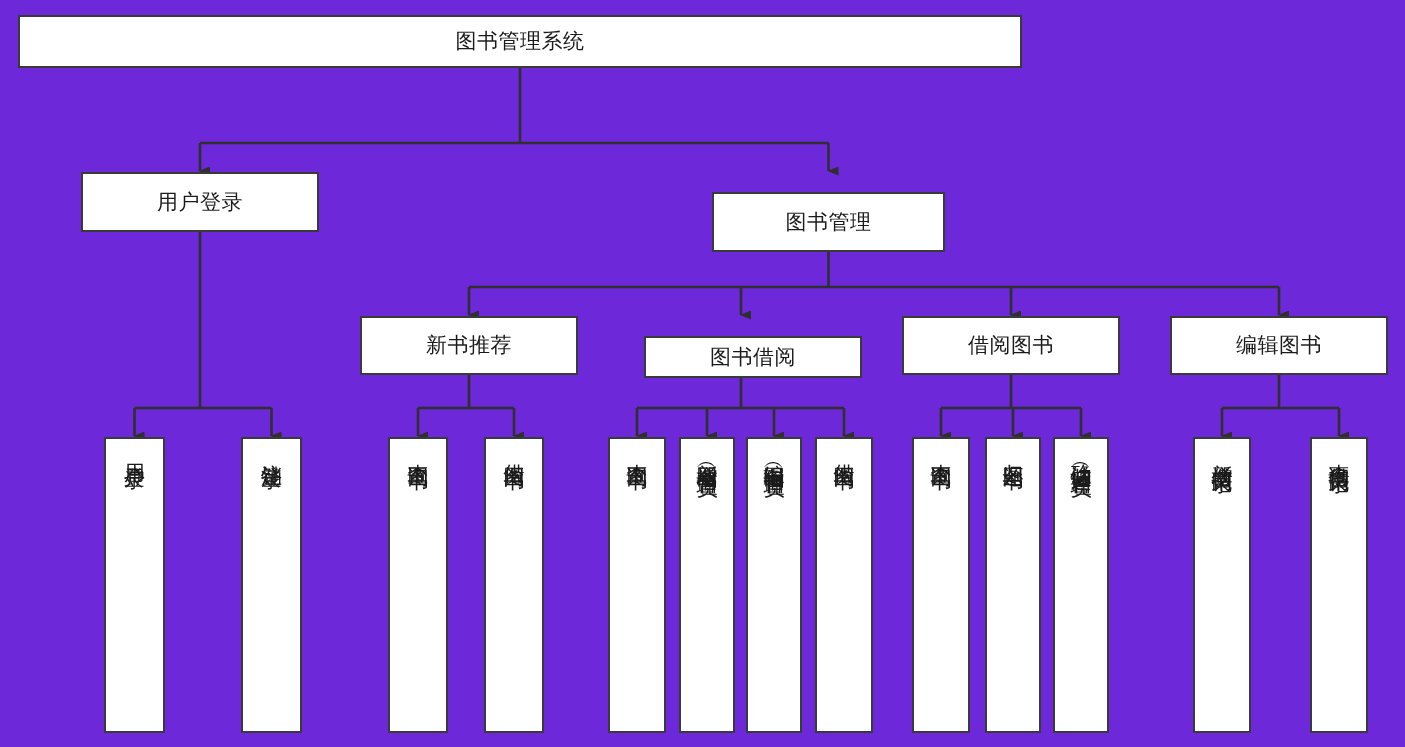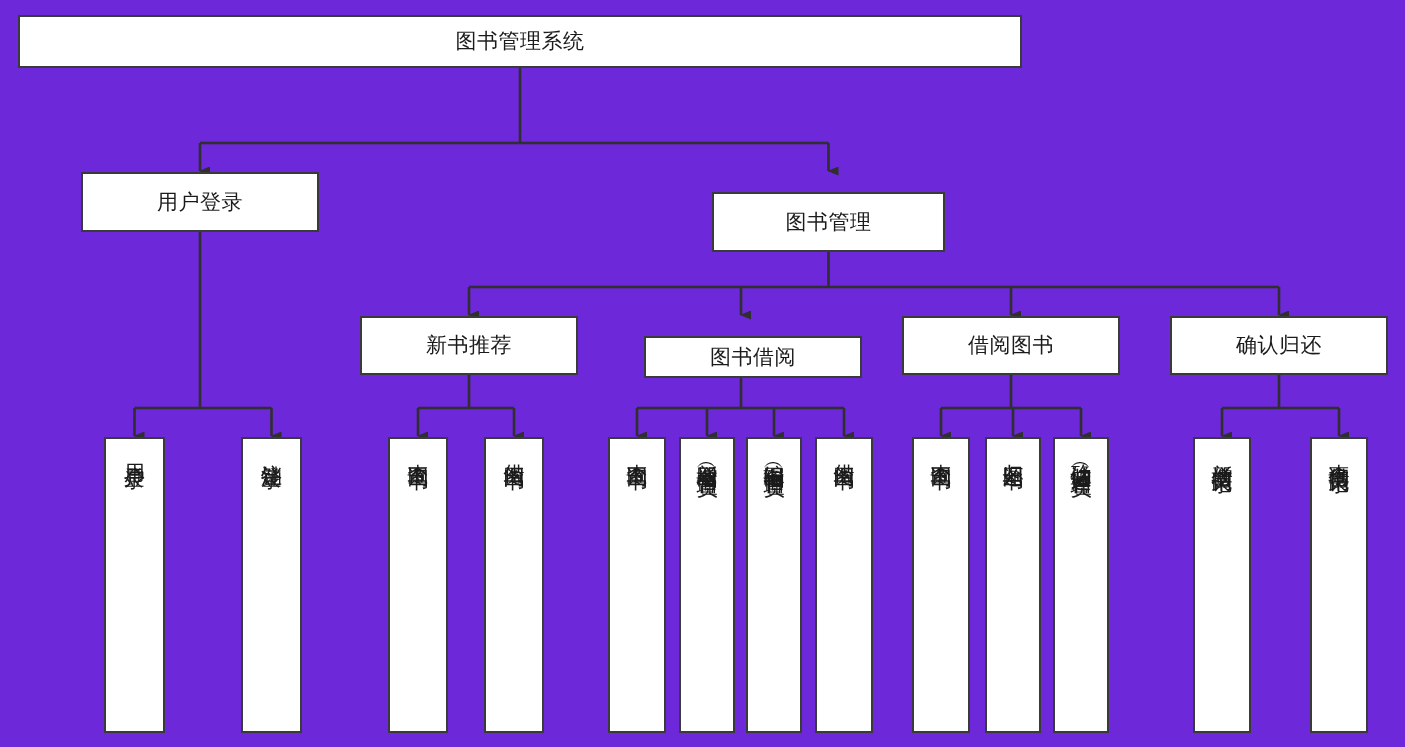--- a/index.html
+++ b/index.html
@@ -134,21 +134,21 @@
       <div class="node horiz" style="left: 360px; top: 316px; width: 218px; height: 59px; border-color: rgb(58, 58, 58); background: rgb(255, 255, 255); justify-content: center;">
         <span class="node-label">新书推荐</span>
       </div>
       <div class="node horiz" style="left: 632px; top: 336px; width: 218px; height: 42px; border-color: rgb(58, 58, 58); background: rgb(255, 255, 255); margin-left: 12px;">
         <span class="node-label">图书借阅</span>
       </div>
       <div class="node horiz" style="left: 902px; top: 316px; width: 218px; height: 59px; border-color: rgb(58, 58, 58); background: rgb(255, 255, 255);">
         <span class="node-label">借阅图书</span>
       </div>
       <div class="node horiz" style="left: 1170px; top: 316px; width: 218px; height: 59px; border-color: rgb(58, 58, 58); background: rgb(255, 255, 255);">
-        <span class="node-label">确认归还</span>
+        <span class="node-label">编辑图书</span>
       </div>
       <div class="node vert" style="left: 104px; top: 437px; width: 61px; height: 296px; border-color: rgb(58, 58, 58); background: rgb(255, 255, 255);">
         <span class="node-label">用户登录</span>
       </div>
       <div class="node vert" style="left: 241px; top: 437px; width: 61px; height: 296px; border-color: rgb(58, 58, 58); background: rgb(255, 255, 255);">
         <span class="node-label">注销登录</span>
       </div>
       <div class="node vert" style="left: 388px; top: 437px; width: 60px; height: 296px; border-color: rgb(58, 58, 58); background: rgb(255, 255, 255);">
         <span class="node-label">查询图书</span>
       </div>

